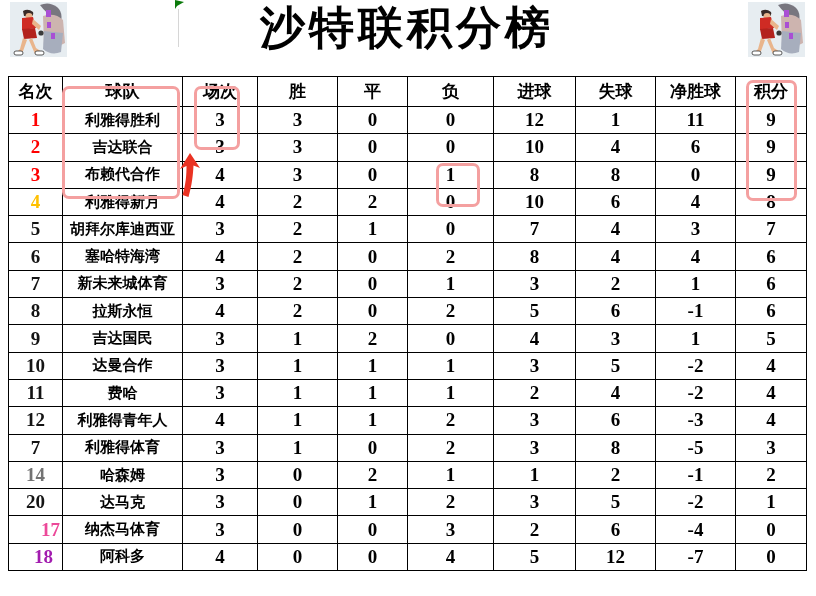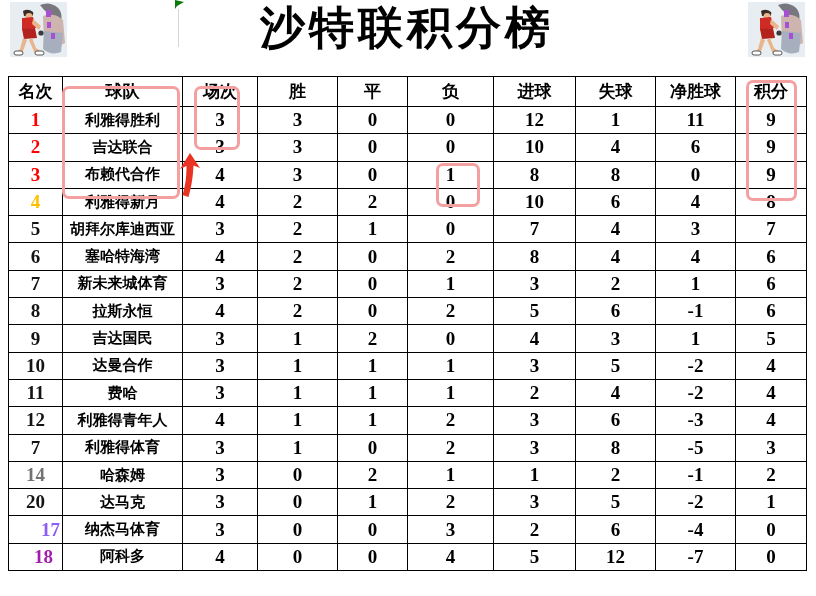--- a/index.html
+++ b/index.html
@@ -308,21 +308,21 @@
           <td>3</td>
           <td>0</td>
           <td>1</td>
           <td>2</td>
           <td>3</td>
           <td>5</td>
           <td>-2</td>
           <td>1</td>
         </tr>
         <tr>
-          <td style="color: #8b5cf6; padding-left: 30px;">17</td>
+          <td style="color: #ec4899; padding-left: 30px;">17</td>
           <td class="team">纳杰马体育</td>
           <td>3</td>
           <td>0</td>
           <td>0</td>
           <td>3</td>
           <td>2</td>
           <td>6</td>
           <td>-4</td>
           <td>0</td>
         </tr>

